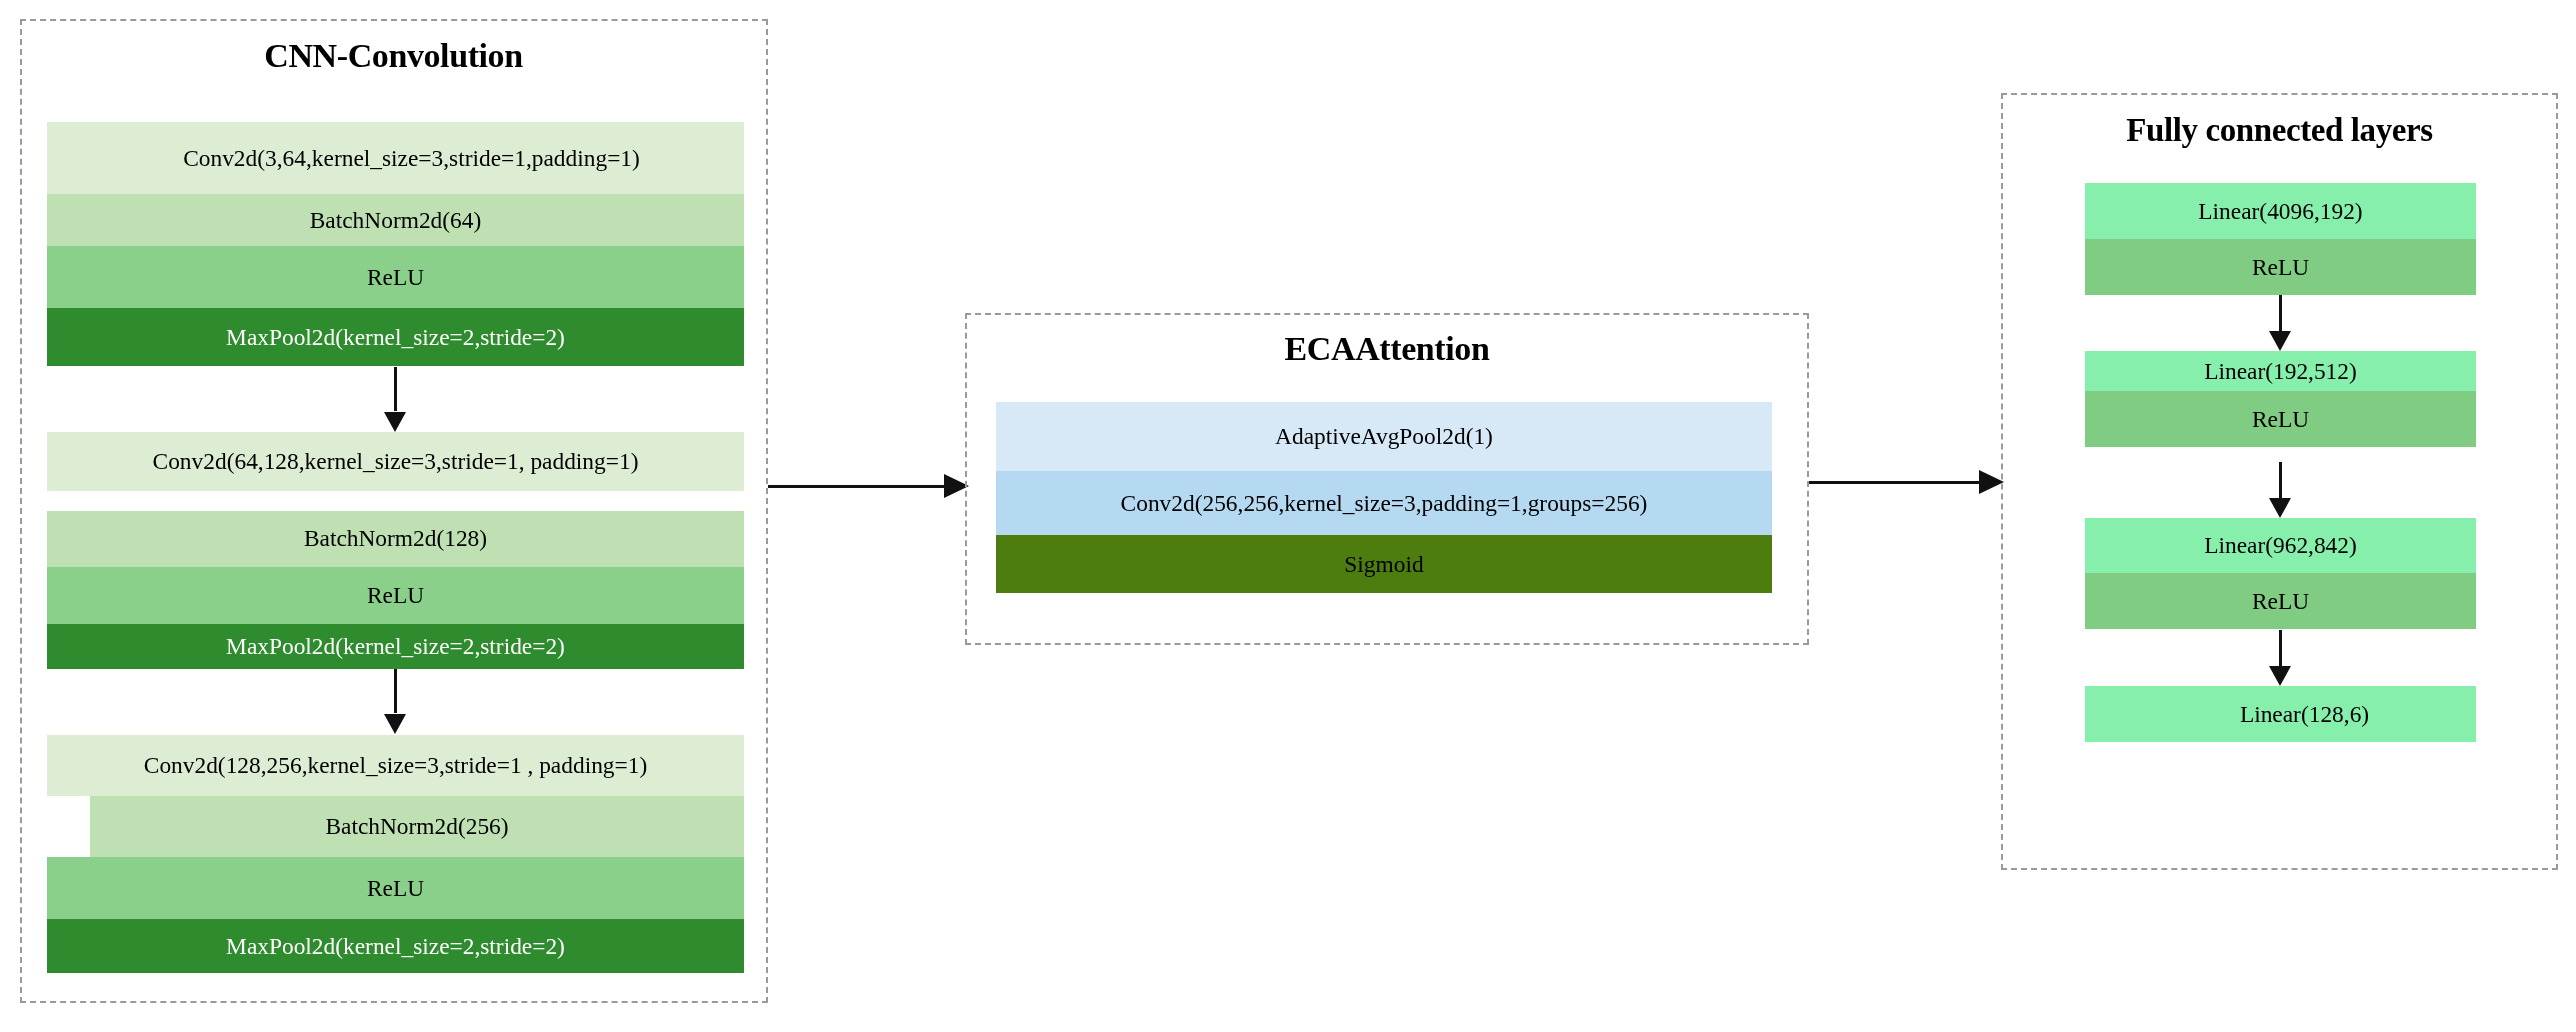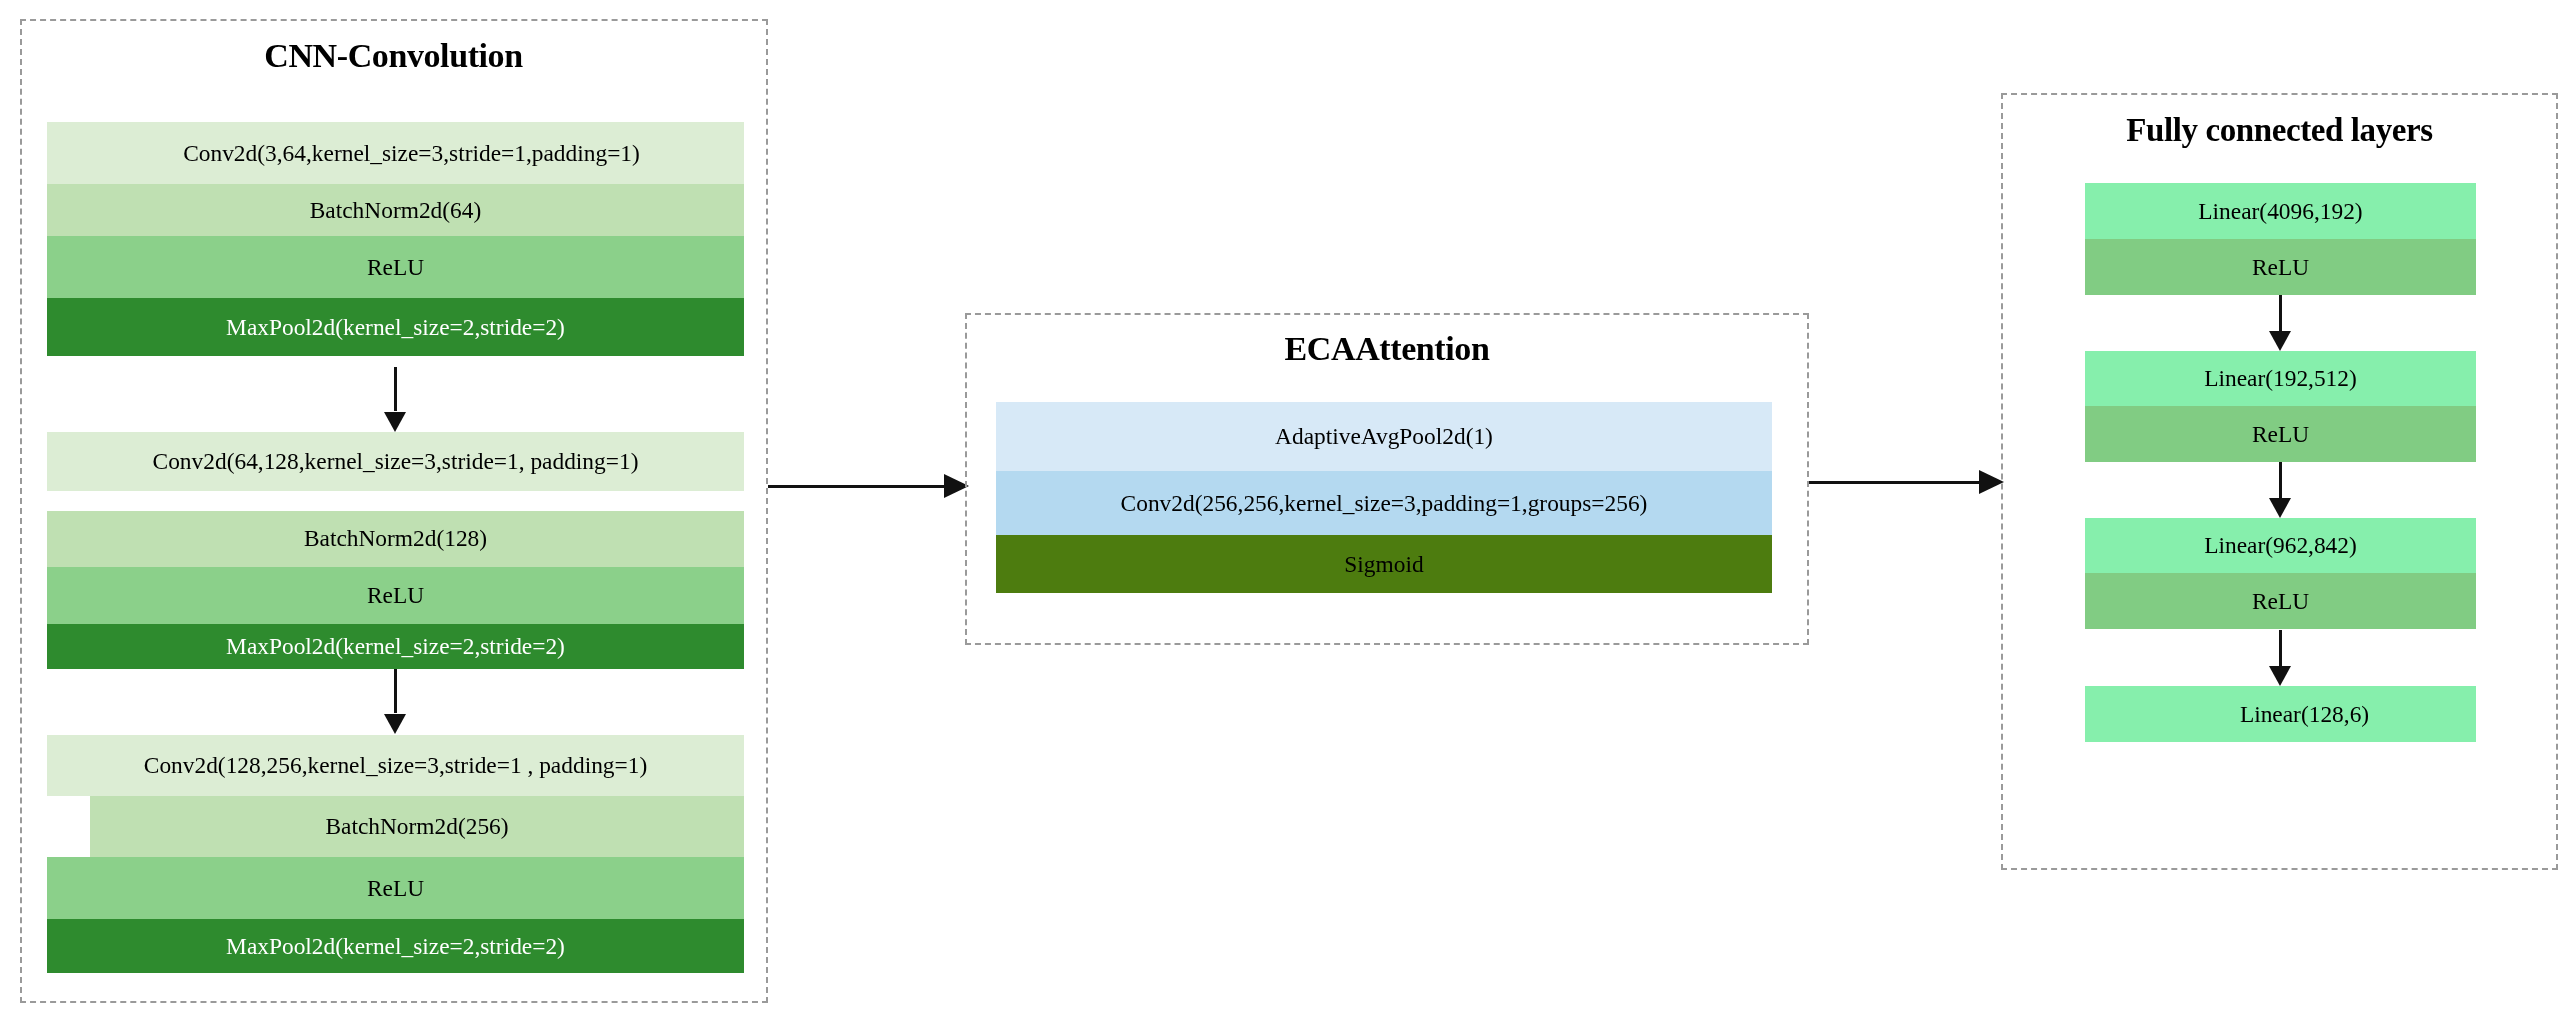--- a/index.html
+++ b/index.html
@@ -111,21 +111,21 @@
 </head>
 <body>
 
 <div id="canvas">
 
   <div class="group-box" style="left:19.5px; top:18.7px; width:748px; height:984px;"></div>
 
   <div class="group-title" style="left:19.5px; top:37px; width:748px; font-size:34px;">CNN-Convolution</div>
 
   <div class="stack" style="left:47px; top:122px; width:697px; height:245px;">
-    <div class="layer c-conv" style="height:62px;padding-left:32px;">Conv2d(3,64,kernel_size=3,stride=1,padding=1)</div>
+    <div class="layer c-conv" style="height:72px;padding-left:32px;">Conv2d(3,64,kernel_size=3,stride=1,padding=1)</div>
     <div class="layer c-bn" style="height:52px;text-align:right;">BatchNorm2d(64)</div>
     <div class="layer c-relu" style="height:62px;">ReLU</div>
     <div class="layer c-pool" style="height:58px; color:#ffffff;">MaxPool2d(kernel_size=2,stride=2)</div>
   </div>
 
   <div class="arrow-v" style="left:380px; top:367px; width:31px; height:65px;">
     <div class="shaft" style="height:44px;"></div>
     <div class="head"></div>
   </div>
 
@@ -176,21 +176,21 @@
     <div class="layer y-linear" style="height:56px;">Linear(4096,192)</div>
     <div class="layer y-relu" style="height:56px;">ReLU</div>
   </div>
 
   <div class="arrow-v" style="left:2265px; top:295px; width:31px; height:56px;">
     <div class="shaft" style="height:36px;"></div>
     <div class="head"></div>
   </div>
 
   <div class="stack" style="left:2085px; top:351px; width:391px; height:111px;">
-    <div class="layer y-linear" style="height:55px;">Linear(192,512)</div>
+    <div class="layer y-linear" style="height:40px;">Linear(192,512)</div>
     <div class="layer y-relu" style="height:56px;">ReLU</div>
   </div>
 
   <div class="arrow-v" style="left:2265px; top:462px; width:31px; height:56px;">
     <div class="shaft" style="height:36px;"></div>
     <div class="head"></div>
   </div>
 
   <div class="stack" style="left:2085px; top:518px; width:391px; height:111px;">
     <div class="layer y-linear" style="height:55px;">Linear(962,842)</div>

